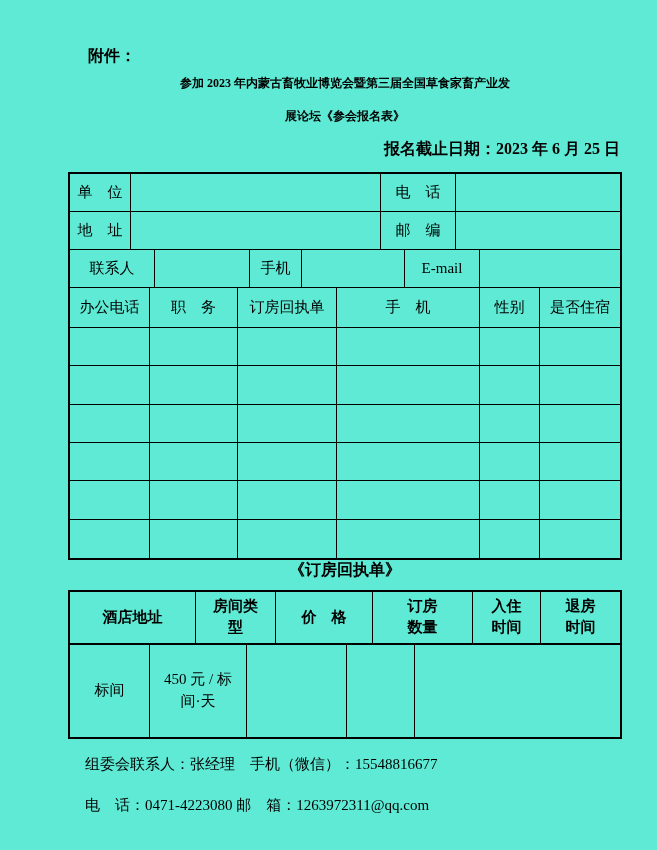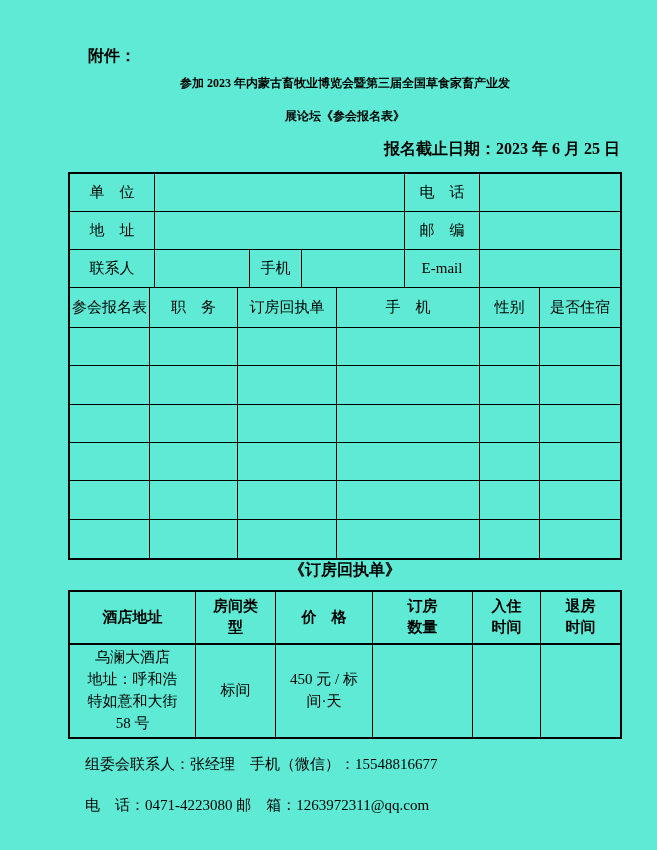--- a/index.html
+++ b/index.html
@@ -50,21 +50,21 @@
   }
   .cell:last-child { border-right: none; }
   .pre { white-space: pre-line; }
 
   
   .h38 { height: 38px; }
   .h40 { height: 40px; }
   .hd  { height: 38.33px; }
 
   
-  .w-a1 { width: 85px; }  .w-a2 { width: 250px; }
+  .w-a1 { width: 61px; }  .w-a2 { width: 250px; }
   .w-a3 { width: 75px; }  .w-a4 { width: 140px; }
   
   .w-b1 { width: 85px; }  .w-b2 { width: 95px; }
   .w-b3 { width: 52px; }  .w-b4 { width: 103px; }
   .w-b5 { width: 75px; }  .w-b6 { width: 140px; }
   
   .w-c1 { width: 80px; }  .w-c2 { width: 88px; }
   .w-c3 { width: 99px; }  .w-c4 { width: 143px; }
   .w-c5 { width: 60px; }  .w-c6 { width: 80px; }
 
@@ -119,21 +119,21 @@
       <div class="trow h38">
         <div class="cell w-b1">联系人</div>
         <div class="cell w-b2"></div>
         <div class="cell w-b3">手机</div>
         <div class="cell w-b4"></div>
         <div class="cell w-b5">E-mail</div>
         <div class="cell w-b6"></div>
       </div>
 
       <div class="trow h40">
-        <div class="cell w-c1">参会报名表</div>
+        <div class="cell w-c1">办公电话</div>
         <div class="cell w-c2">职　务</div>
         <div class="cell w-c3">订房回执单</div>
         <div class="cell w-c4">手　机</div>
         <div class="cell w-c5">性别</div>
         <div class="cell w-c6">是否住宿</div>
       </div>
 
       <div class="trow hd">
         <div class="cell w-c1"></div>
         <div class="cell w-c2"></div>
@@ -193,24 +193,20 @@
 型</div>
         <div class="cell pre w-d3">价　格</div>
         <div class="cell pre w-d4">订房
 数量</div>
         <div class="cell pre w-d5">入住
 时间</div>
         <div class="cell pre w-d6">退房
 时间</div>
       </div>
       <div class="trow data2">
-        <div class="cell pre w-d1">乌澜大酒店
-地址：呼和浩
-特如意和大街
-58 号</div>
         <div class="cell w-d2">标间</div>
         <div class="cell pre w-d3">450 元 / 标
 间·天</div>
         <div class="cell w-d4"></div>
         <div class="cell w-d5"></div>
         <div class="cell w-d6"></div>
       </div>
     </div>
 
     <div class="footer-line f1">组委会联系人：张经理　手机（微信）：15548816677</div>

